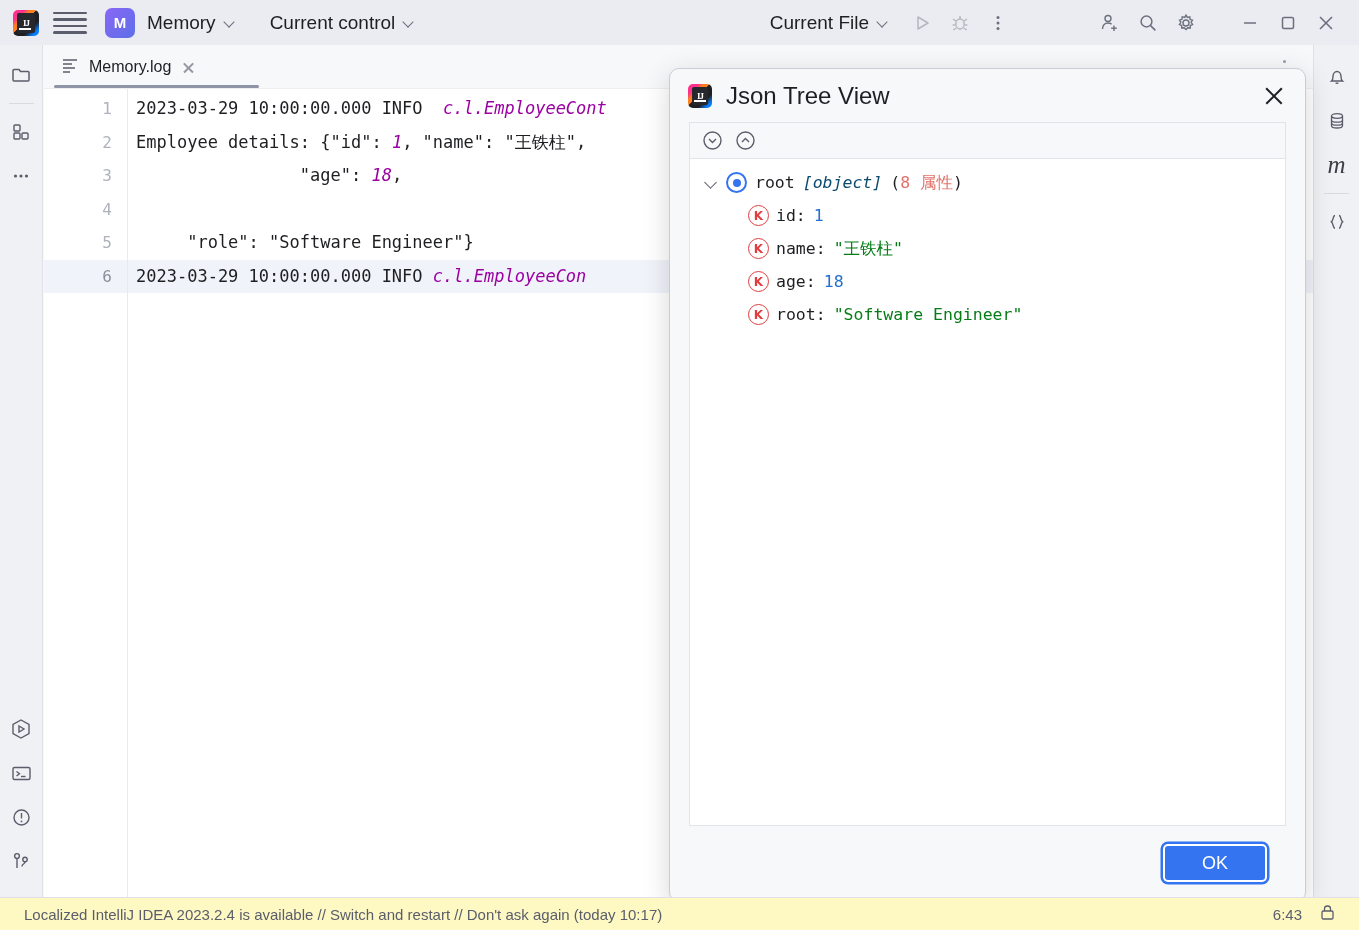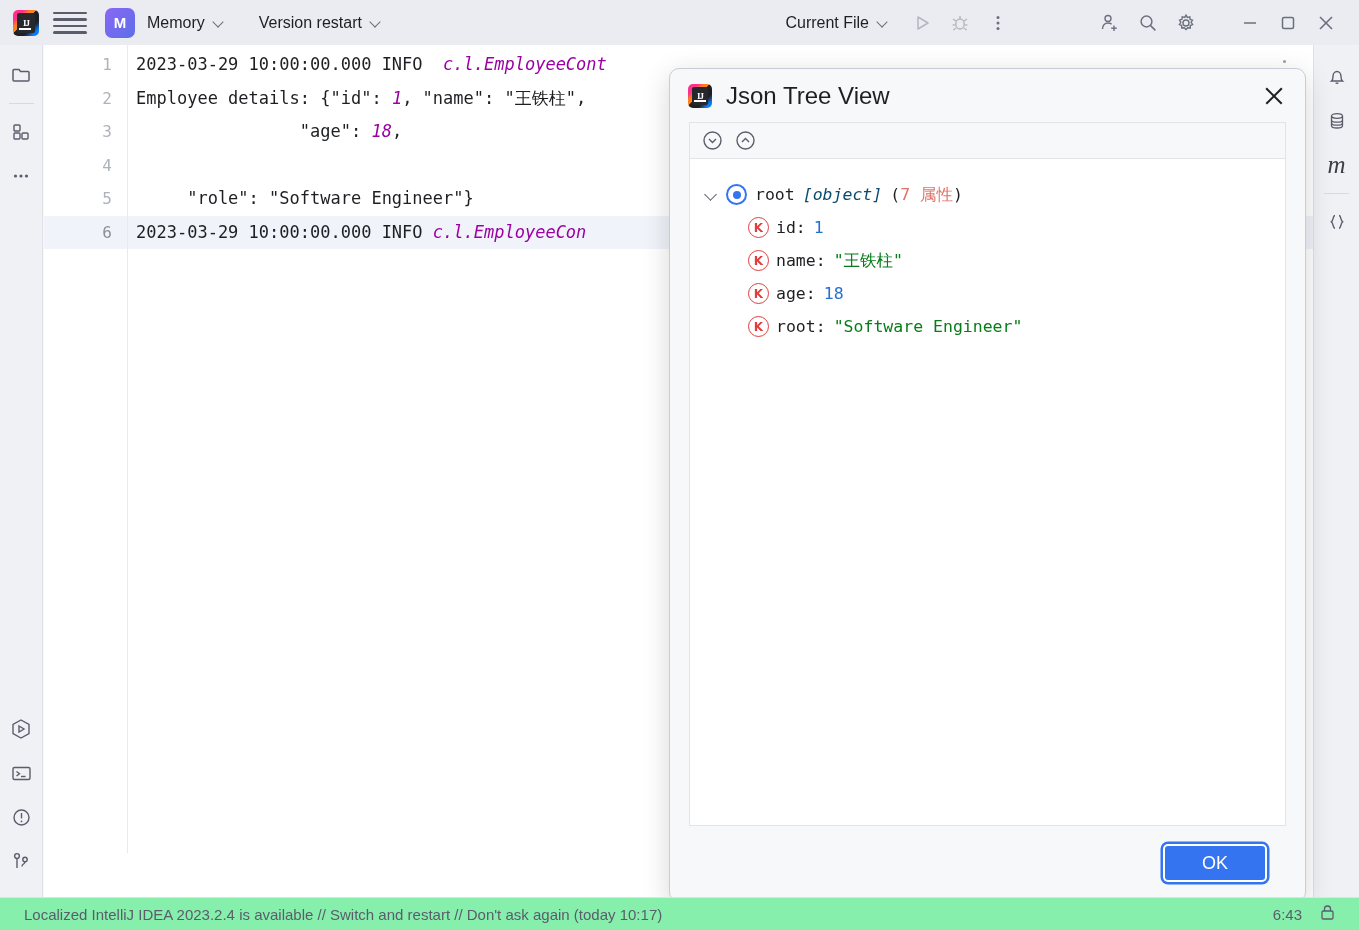--- a/index.html
+++ b/index.html
@@ -27,21 +27,21 @@
     font-family: "Liberation Serif", serif; font-weight: bold;
     display:flex; align-items:center; justify-content:center; letter-spacing:-1px;}
   .ij-logo .bar { position:absolute; left:6px; bottom:6px; width:12px; height:2px; background:#fff;}
   .hamburger { width: 34px; height: 34px; margin-left: 14px;
     display: flex; flex-direction: column; justify-content: center; gap: 4px; cursor: pointer;}
   .hamburger i { display:block; height: 2.5px; background: #5A5D6B; border-radius: 2px; }
   .proj-badge { width: 30px; height: 30px; border-radius: 7px; margin-left: 18px;
     background: linear-gradient(135deg, #8A67F5 0%, #5B6FE8 100%);
     color: #fff; font-size: 15px; font-weight: 600;
     display: flex; align-items: center; justify-content: center; }
-  .tb-label { margin-left: 12px; font-size: 16px; color: #1E1F22; }
+  .tb-label { margin-left: 12px; font-size: 19px; color: #1E1F22; }
   .chev { margin-left: 9px; width: 11px; height: 11px; position: relative; }
   .chev::after { content:''; position:absolute; left:0; top:1px; width:7px; height:7px;
     border-right: 1.6px solid #6C707E; border-bottom: 1.6px solid #6C707E;
     transform: rotate(45deg); }
   .spacer { flex: 1; }
   .ico-btn { width: 38px; height: 38px; display:flex; align-items:center;
     justify-content:center; cursor: pointer; }
   .ico-btn svg { display:block; }
 
   
@@ -101,21 +101,21 @@
   .dlg-close { margin-left: auto; width: 30px; height: 30px; position: relative; cursor:pointer;}
   .dlg-close::before, .dlg-close::after { content:''; position:absolute; left:4px; top:14px;
     width:22px; height:1.8px; background:#1E1F22;}
   .dlg-close::before{transform:rotate(45deg);} .dlg-close::after{transform:rotate(-45deg);}
   .dlg-toolbar { margin: 0 19px; height: 36px; background: #F7F8FA;
     border: 1px solid #E3E4E9; border-bottom: none; display:flex; align-items:center;
     padding-left: 10px; gap: 8px; }
   .tb-circle { width: 25px; height: 25px; cursor: pointer; display:flex;
     align-items:center; justify-content:center; }
   .tree-panel { margin: 0 19px; height: 668px; background: #FFFFFF;
-    border: 1px solid #E3E4E9; padding: 19px 0 0 0; overflow: hidden;
+    border: 1px solid #E3E4E9; padding: 7px 0 0 0; overflow: hidden;
     font-family: "DejaVu Sans Mono", monospace; font-size: 16.5px; }
   .tnode { display: flex; align-items: center; height: 33px; padding-left: 12px; }
   .tnode.child { padding-left: 58px; }
   .t-arrow { width: 20px; height: 20px; margin-right: 4px; position: relative; cursor:pointer;}
   .t-arrow::after { content:''; position:absolute; left:4px; top:5px; width:8px; height:8px;
     border-right: 1.8px solid #5A5D6B; border-bottom: 1.8px solid #5A5D6B;
     transform: rotate(45deg); }
   .badge-o { width: 21px; height: 21px; border-radius: 50%; border: 2px solid #3574F0;
     display:flex; align-items:center; justify-content:center; margin-right: 8px; flex-shrink:0;}
   .badge-o i { width: 8px; height: 8px; border-radius: 50%; background: #3574F0; display:block;}
@@ -131,21 +131,21 @@
   .t-str { color: #067D17; }
   .dlg-foot { height: 74px; display:flex; align-items:center; justify-content:flex-end;
     padding-right: 38px; }
   .ok-btn { min-width: 104px; height: 38px; background: #3574F0; color: #fff;
     border: none; border-radius: 5px; font-size: 18px; cursor: pointer;
     font-family: "Liberation Sans", sans-serif;
     box-shadow: 0 0 0 2px #FFFFFF inset, 0 0 0 2.5px #3574F0; }
 
   
   .statusbar { position: absolute; left: 0; bottom: 0; width: 1359px; height: 33px;
-    background: #86efac; border-top: 1px solid #E0E1E6;
+    background: #fef9c3; border-top: 1px solid #E0E1E6;
     display: flex; align-items: center; font-size: 15px; color: #5A5D6B; }
   .sb-left { margin-left: 24px; }
   .sb-right { margin-left: auto; display:flex; align-items:center; gap: 16px;
     margin-right: 22px; }
 </style>
 </head>
 <body>
 
 <div id="root">
 
@@ -158,21 +158,21 @@
     <div class="hamburger">
       <i></i>
         <i></i>
         <i></i>
         <i></i>
     </div>
     <div class="proj-badge">M</div>
     <div class="tb-label">Memory</div>
     <div class="chev"></div>
     <div style="width:22px"></div>
-    <div class="tb-label">Version restart</div>
+    <div class="tb-label">Current control</div>
     <div class="chev"></div>
 
     <div class="spacer"></div>
 
     <div class="tb-label">Current File</div>
     <div class="chev"></div>
     <div style="width:14px"></div>
 
     <div class="ico-btn">
       <svg width="20" height="20" viewBox="0 0 20 20">
@@ -317,20 +317,35 @@
     <div class="rail-div"></div>
     <div class="rail-ico">
       <svg width="24" height="24" viewBox="0 0 24 24" stroke="#5A5D6B" stroke-width="1.4" fill="none">
         <path d="M10 5.5 C7.8 5.5 8.6 10.4 6.4 11.8 C8.6 13.2 7.8 18.2 10 18.2"></path>
         <path d="M14 5.5 C16.2 5.5 15.4 10.4 17.6 11.8 C15.4 13.2 16.2 18.2 14 18.2"></path>
         </svg>
     </div>
   </div>
 
   <div class="editor-area">
+    <div class="tabbar">
+      <div class="tab">
+        <span>
+          <svg width="20" height="20" viewBox="0 0 20 20" stroke="#5A5D6B" stroke-width="1.5">
+            <path d="M3 5 L17 5"></path>
+              <path d="M3 9 L12 9"></path>
+              <path d="M3 13 L15 13"></path>
+              <path d="M3 17 L10 17"></path>
+            </svg>
+        </span>
+        <span class="tab-label">Memory.log</span>
+        <span class="tab-close"></span>
+      </div>
+      <div class="tab-underline"></div>
+    </div>
 
     <div class="code-wrap">
       <div class="gutter" id="gutter">
           <div class="gline">1</div>
           <div class="gline">2</div>
           <div class="gline">3</div>
           <div class="gline">4</div>
           <div class="gline">5</div>
           <div class="gline cur">6</div>
         </div>
@@ -374,21 +389,21 @@
 
     <div class="tree-panel">
       <div class="tnode">
         <span class="t-arrow"></span>
         <span class="badge-o">
             <i></i>
           </span>
         <span class="t-key">root</span>
         <span class="t-type">[object]</span>
         <span class="t-paren">(</span>
-        <span class="t-count">7 属性</span>
+        <span class="t-count">8 属性</span>
         <span class="t-paren" style="margin-left:0">)</span>
       </div>
       <div id="tree-children">
           <div class="tnode child">
             <span class="badge-k">K</span>
             <span class="t-key">id:</span>
             <span class="t-num" style="margin-left: 8px;">1</span>
           </div>
           <div class="tnode child">
             <span class="badge-k">K</span>

